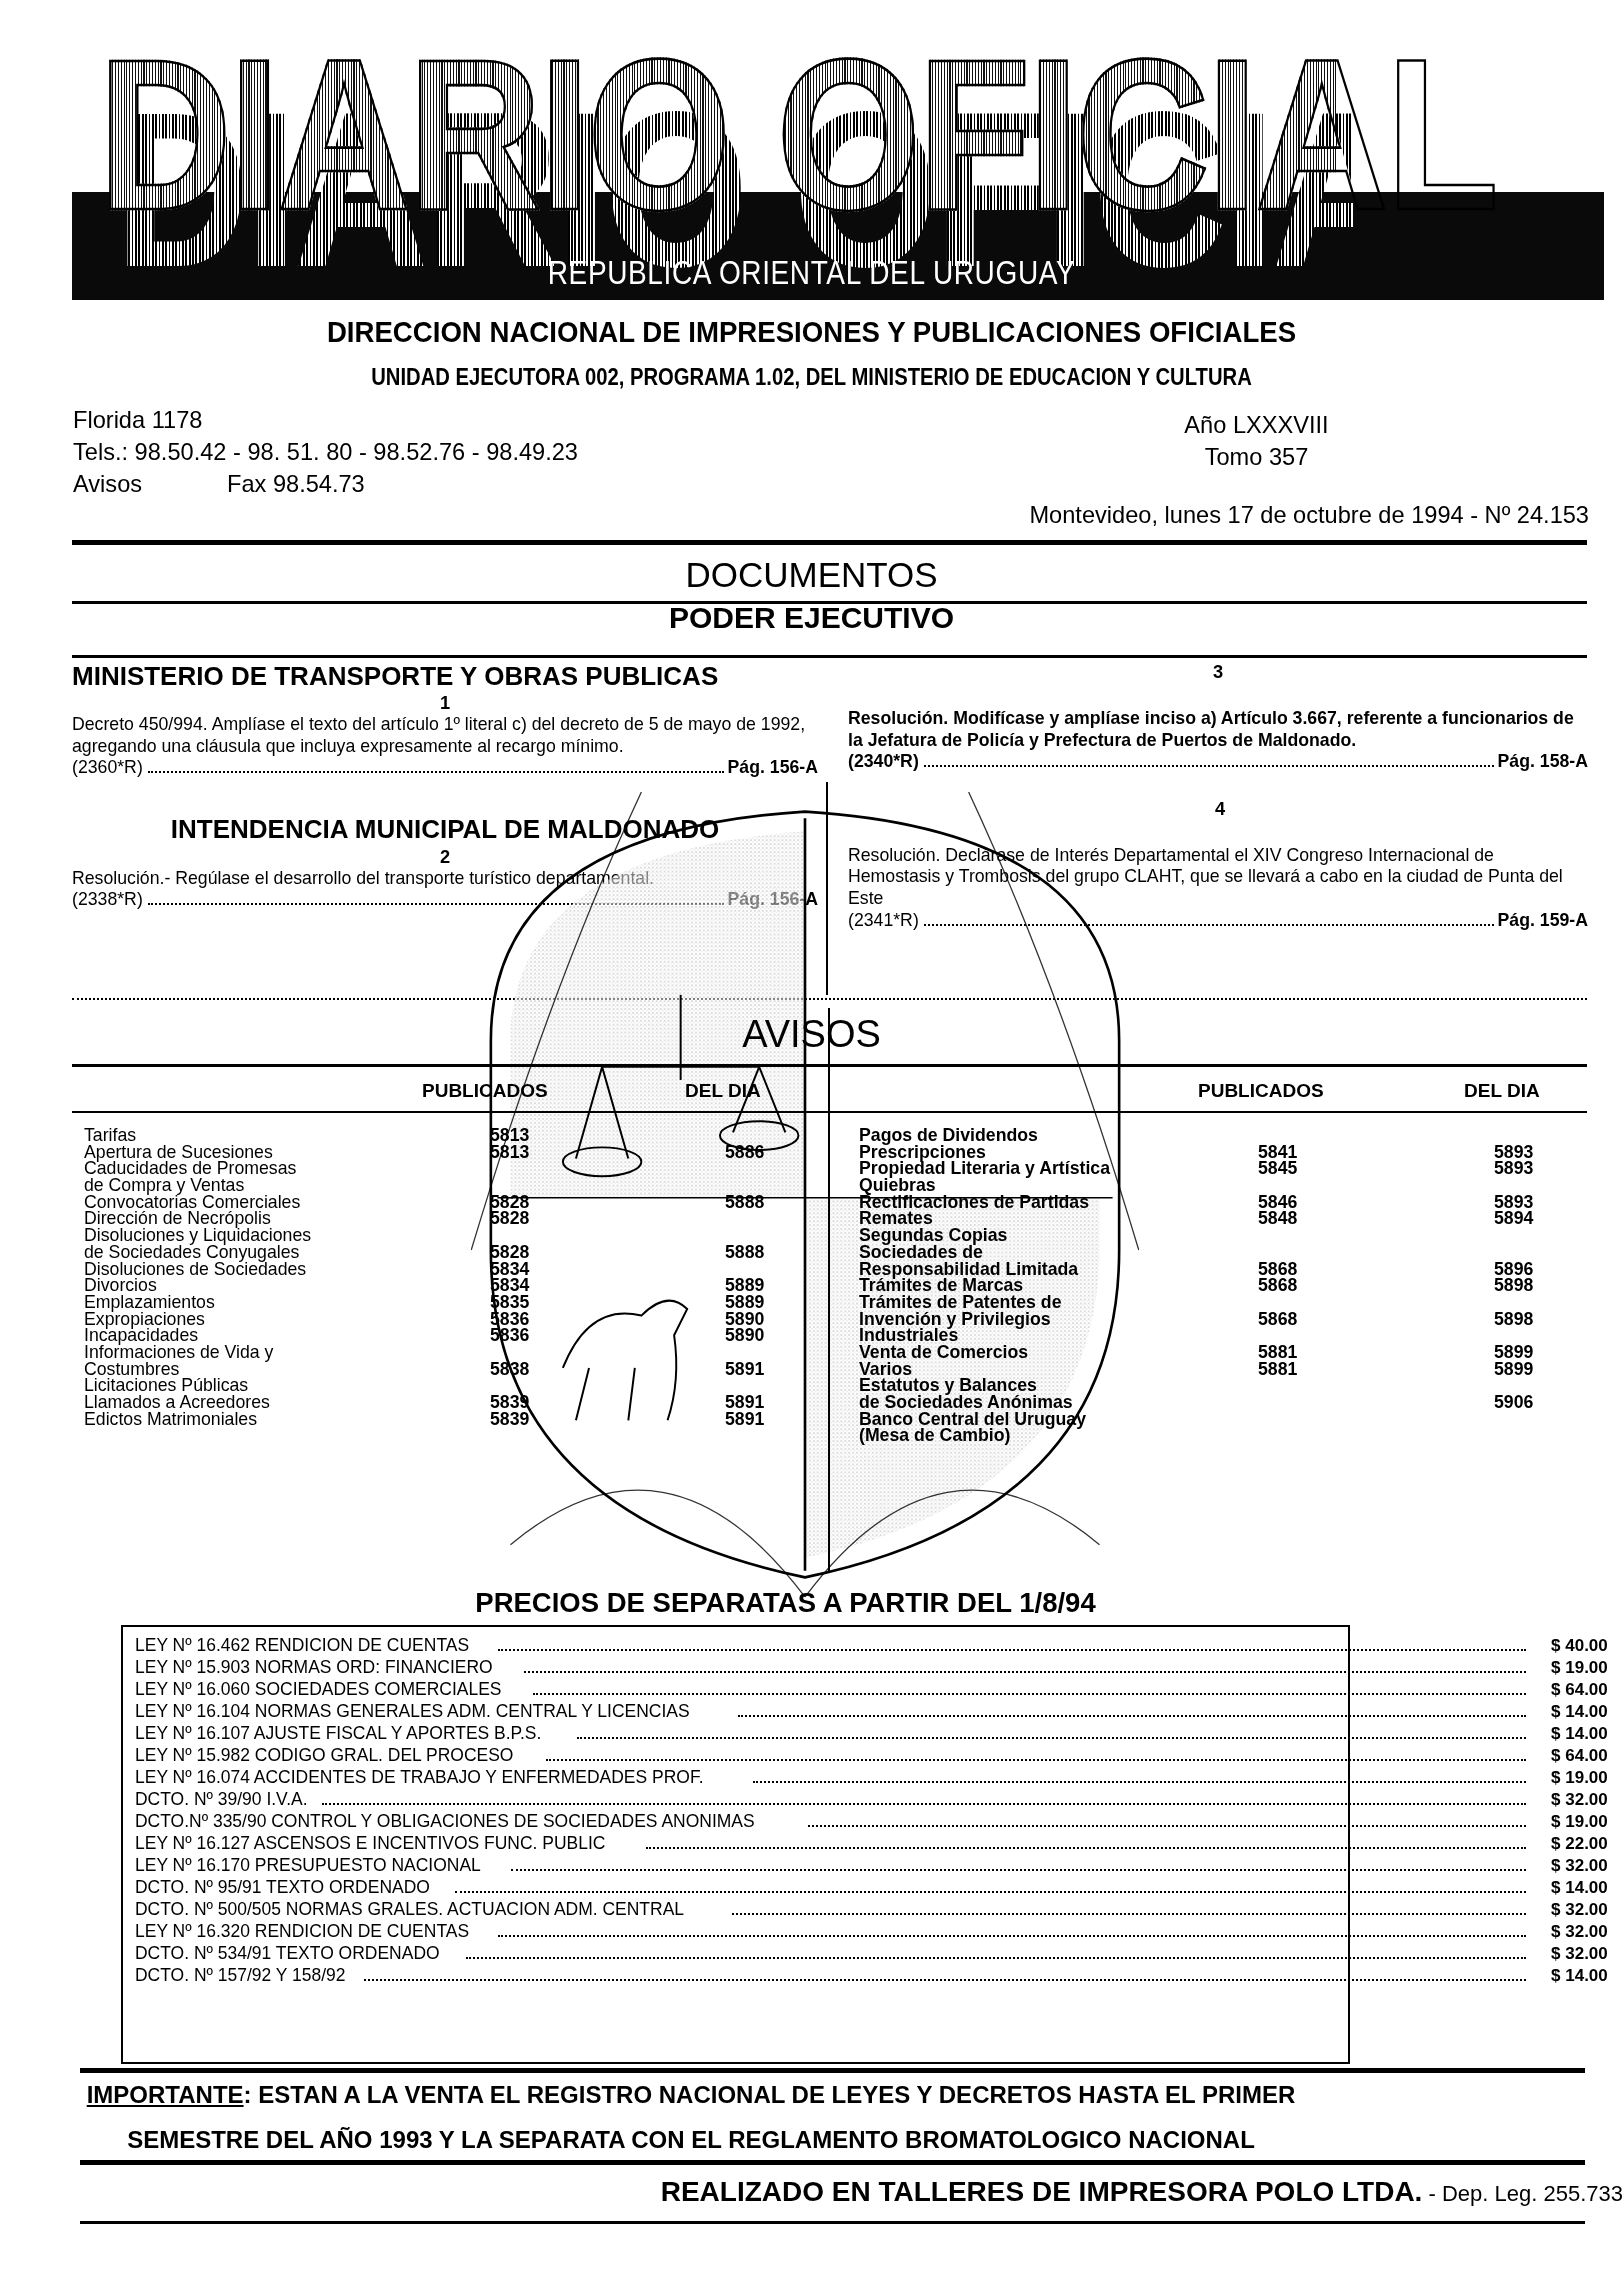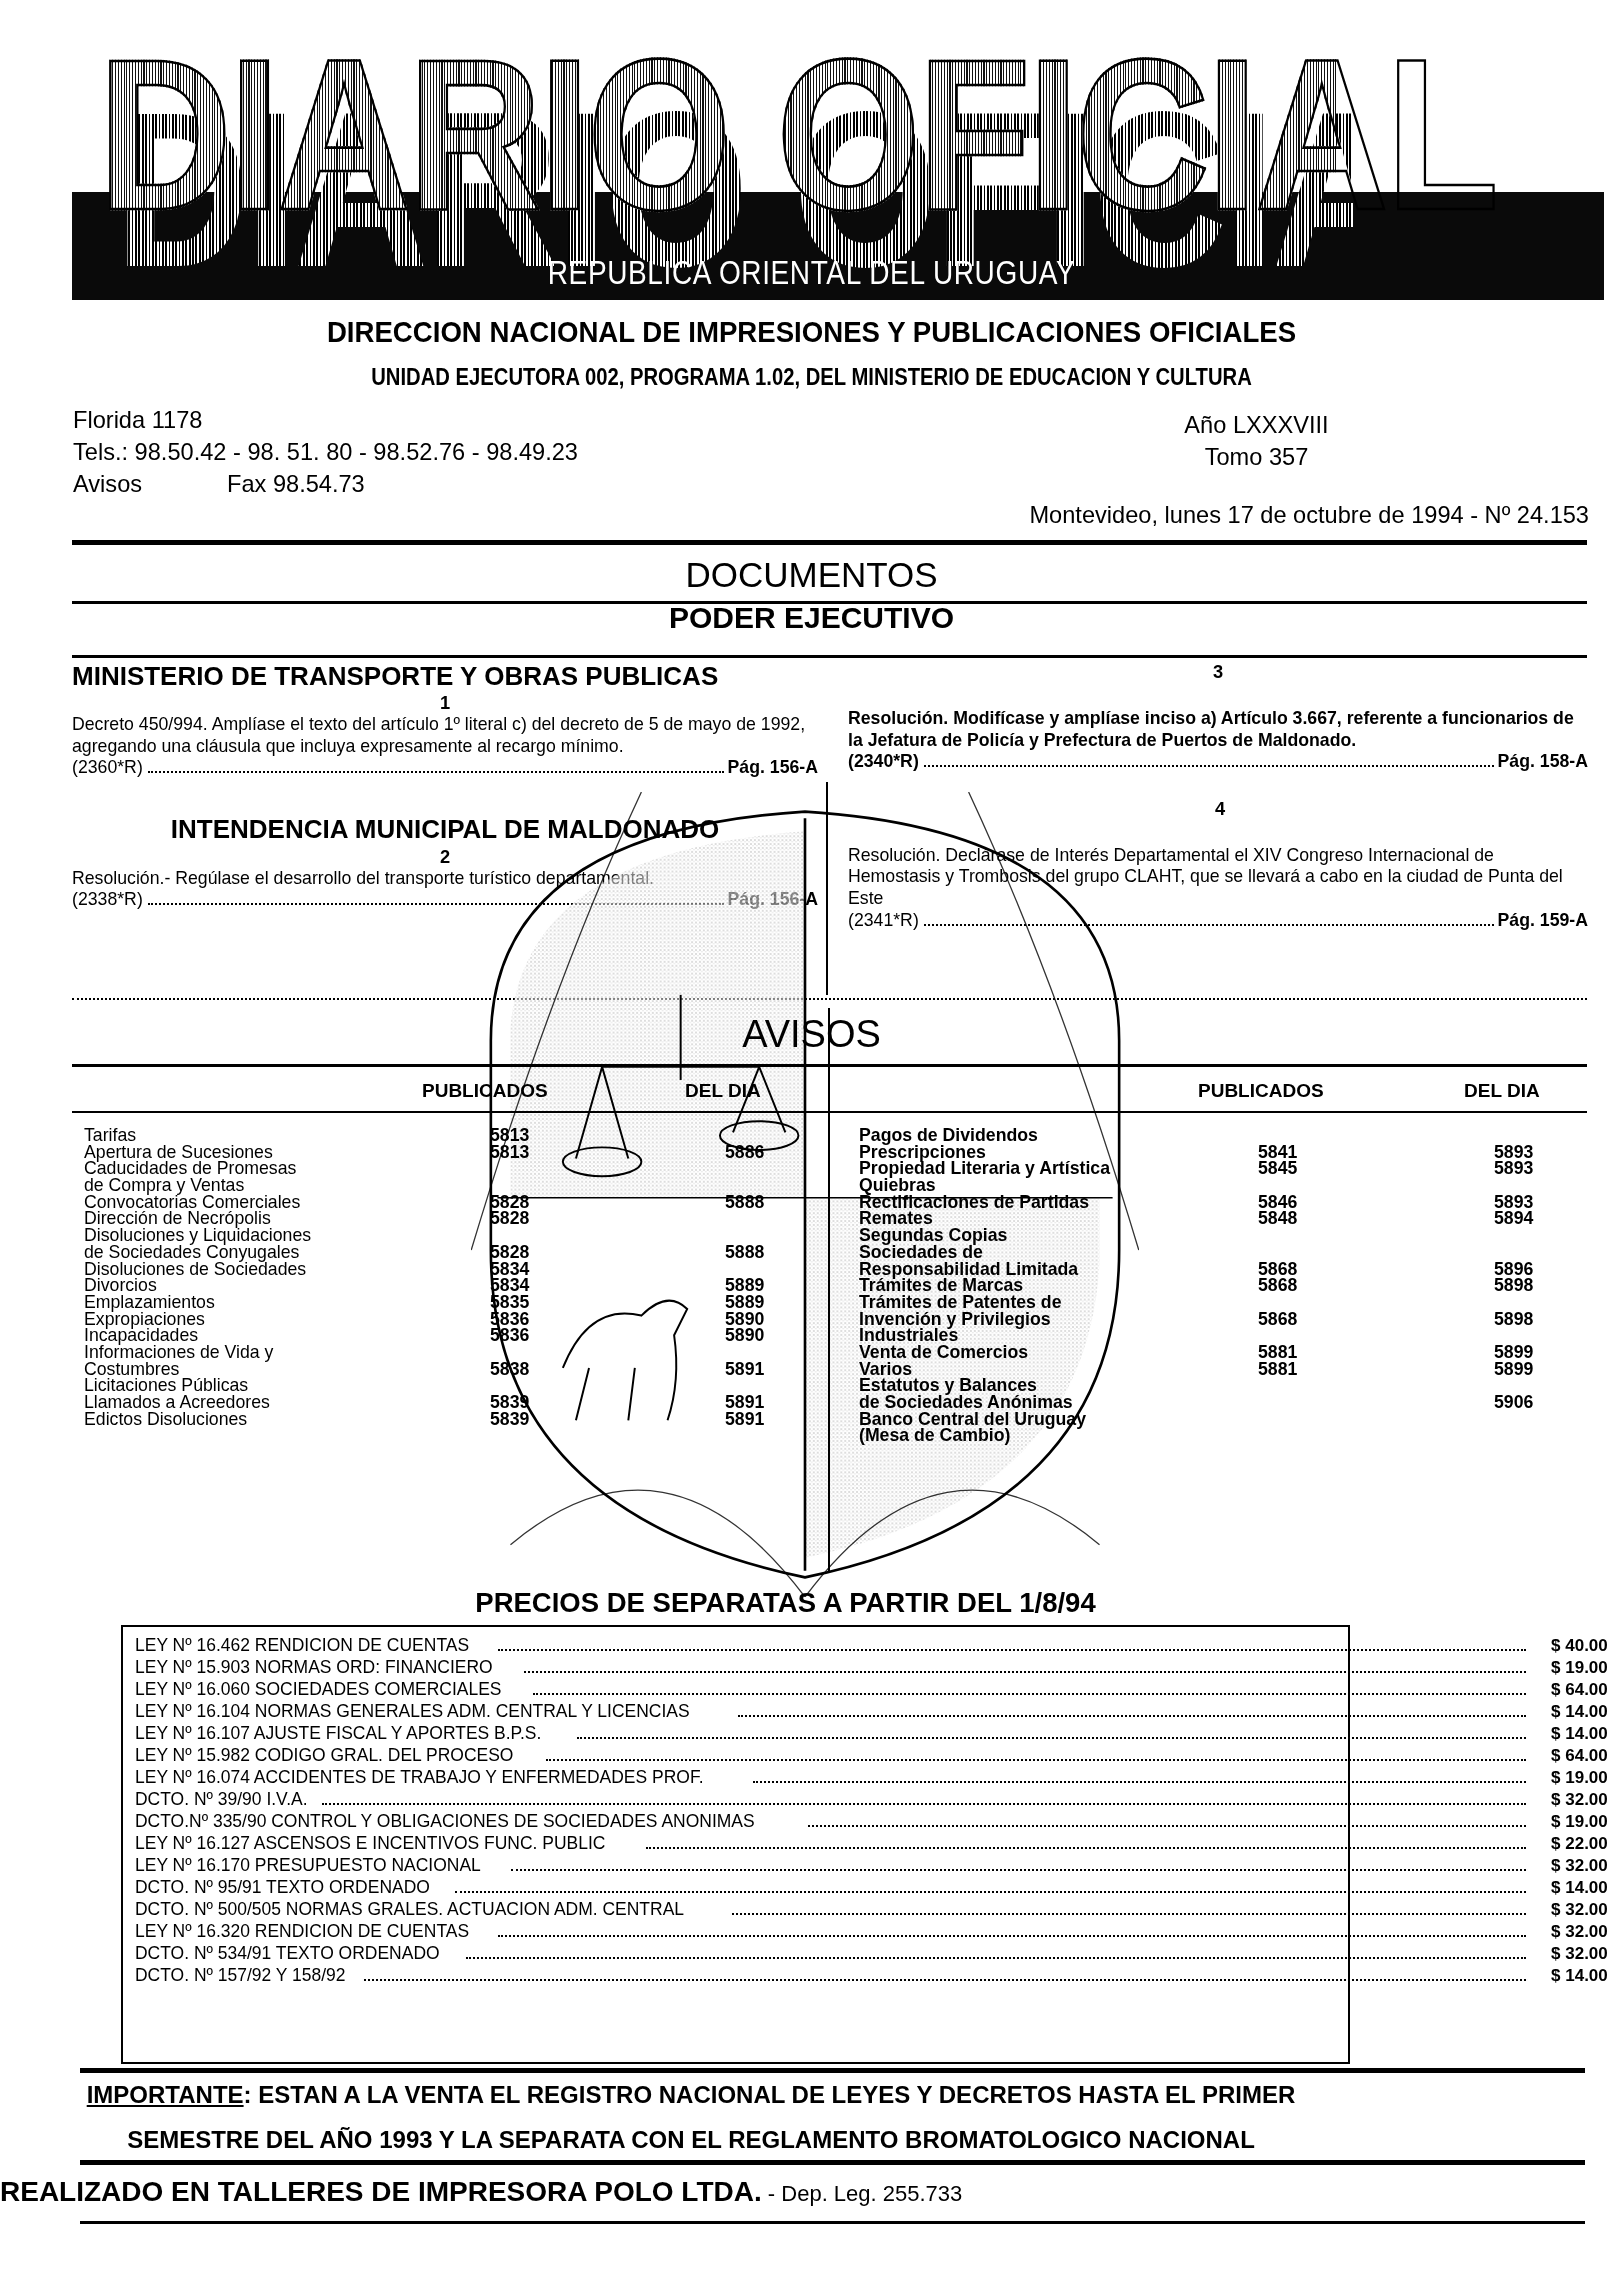--- a/index.html
+++ b/index.html
@@ -131,21 +131,21 @@
     .prow .pdots { flex: 1; border-bottom: 2px dotted #000; margin: 0 2.6px 3.9px 0; }
     .prow .pprice { width: 79px; text-align: right; font-size: 17px; font-weight: 700; }
 
     
     .importante {
       position: absolute; left: 0; width: 1382px; text-align: center;
       font-size: 24px; font-weight: 700; line-height: 45px; top: 2072px;
     }
     .importante .imp-label { text-decoration: underline; }
     .imprenta {
-      position: absolute; left: 0; width: 1623px; top: 2176px; text-align: left;
+      position: absolute; left: 0; width: 1623px; top: 2176px; text-align: right;
       font-size: 28px; font-weight: 700; white-space: nowrap;
     }
     .imprenta .dep { font-size: 22px; font-weight: 400; }
   </style>
 </head>
 <body>
 
 <header class="masthead">
   <div class="mast-bar"></div>
   <div class="mast-title-shadow">DIARIO OFICIAL</div>
@@ -345,21 +345,21 @@
       <span class="aname">Licitaciones Públicas</span>
       <span class="apub"></span>
       <span class="adia"></span>
     </div>
     <div class="arow">
       <span class="aname">Llamados a Acreedores</span>
       <span class="apub">5839</span>
       <span class="adia">5891</span>
     </div>
     <div class="arow">
-      <span class="aname">Edictos Disoluciones</span>
+      <span class="aname">Edictos Matrimoniales</span>
       <span class="apub">5839</span>
       <span class="adia">5891</span>
     </div>
   </div>
 <div class="avisos-list avisos-right" style="left:859px; top:1127px; width:727px;">
     <div class="arow">
       <span class="aname">Pagos de Dividendos</span>
       <span class="apub"></span>
       <span class="adia"></span>
     </div>

